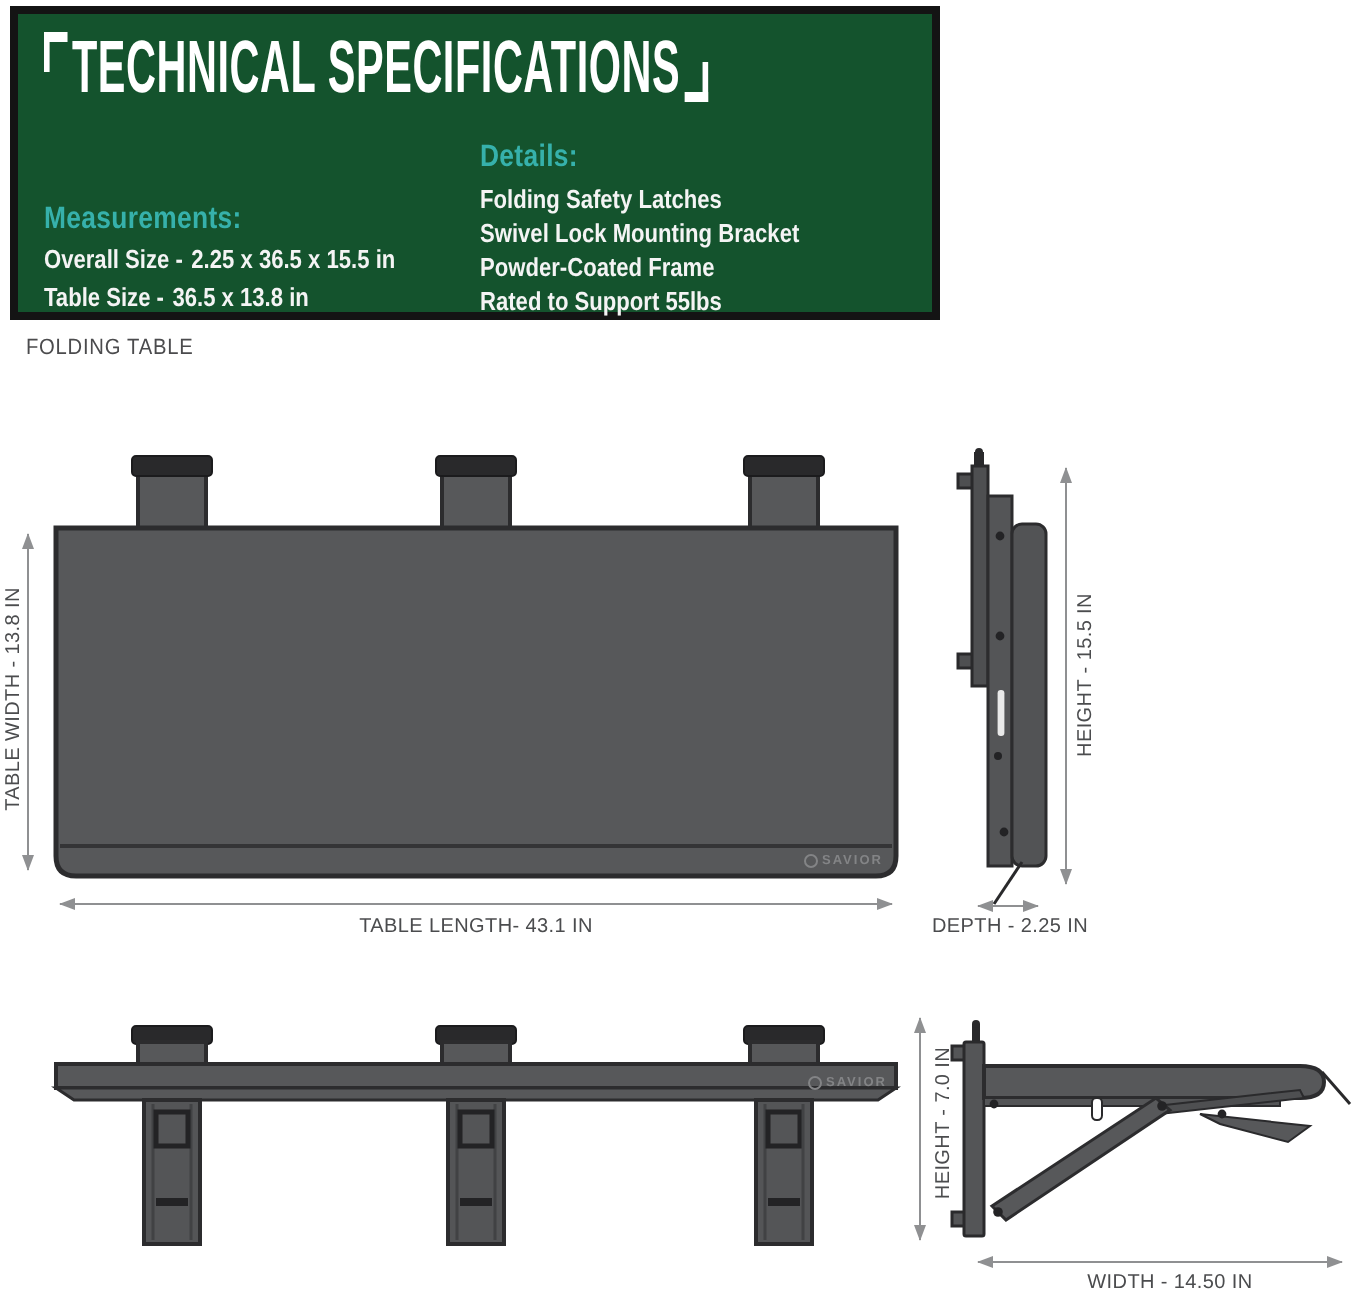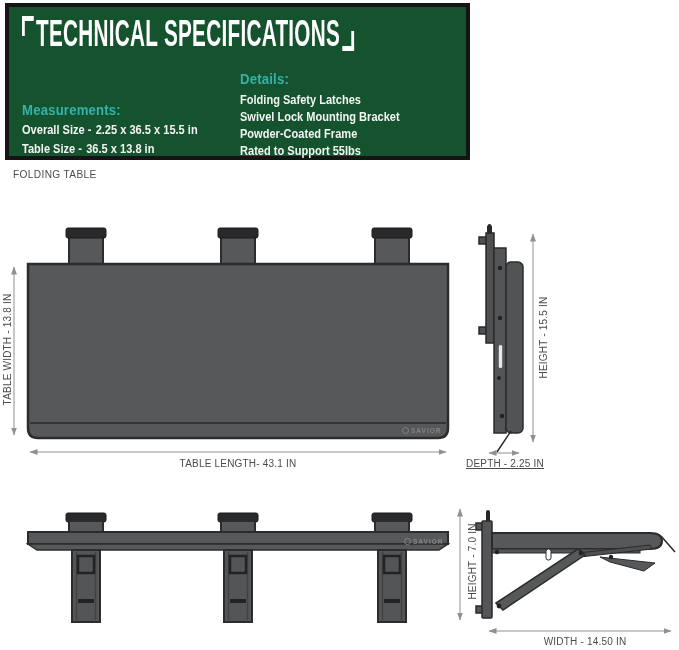--- a/index.html
+++ b/index.html
@@ -43,21 +43,21 @@
   .art{position:absolute;left:0;top:0;}
   
   .dim-label{
     position:absolute;font-size:10px;color:#4b4c4e;letter-spacing:.2px;
     text-align:center;white-space:nowrap;
   }
   .dim-label.vert{transform:rotate(-90deg);transform-origin:center center;}
   #lbl-table-width{left:-78px;top:344px;width:170px;}
   #lbl-table-length{left:28px;top:458px;width:420px;}
   #lbl-height-155{left:468px;top:332px;width:150px;}
-  #lbl-depth{left:450px;top:458px;width:110px;text-decoration:underline;}
+  #lbl-depth{left:450px;top:458px;width:110px;}
   #lbl-height-70{left:407px;top:556px;width:130px;}
   #lbl-width-1450{left:487px;top:636px;width:196px;}
   
   .logo{
     position:absolute;display:flex;align-items:center;gap:2px;
     color:#838486;font-size:6.5px;font-weight:700;letter-spacing:1px;
   }
   .logo .circ{width:5px;height:5px;border:1px solid #838486;border-radius:50%;display:inline-block;}
   #logo-front{left:402px;top:427px;}
   #logo-folded{left:404px;top:538px;}

